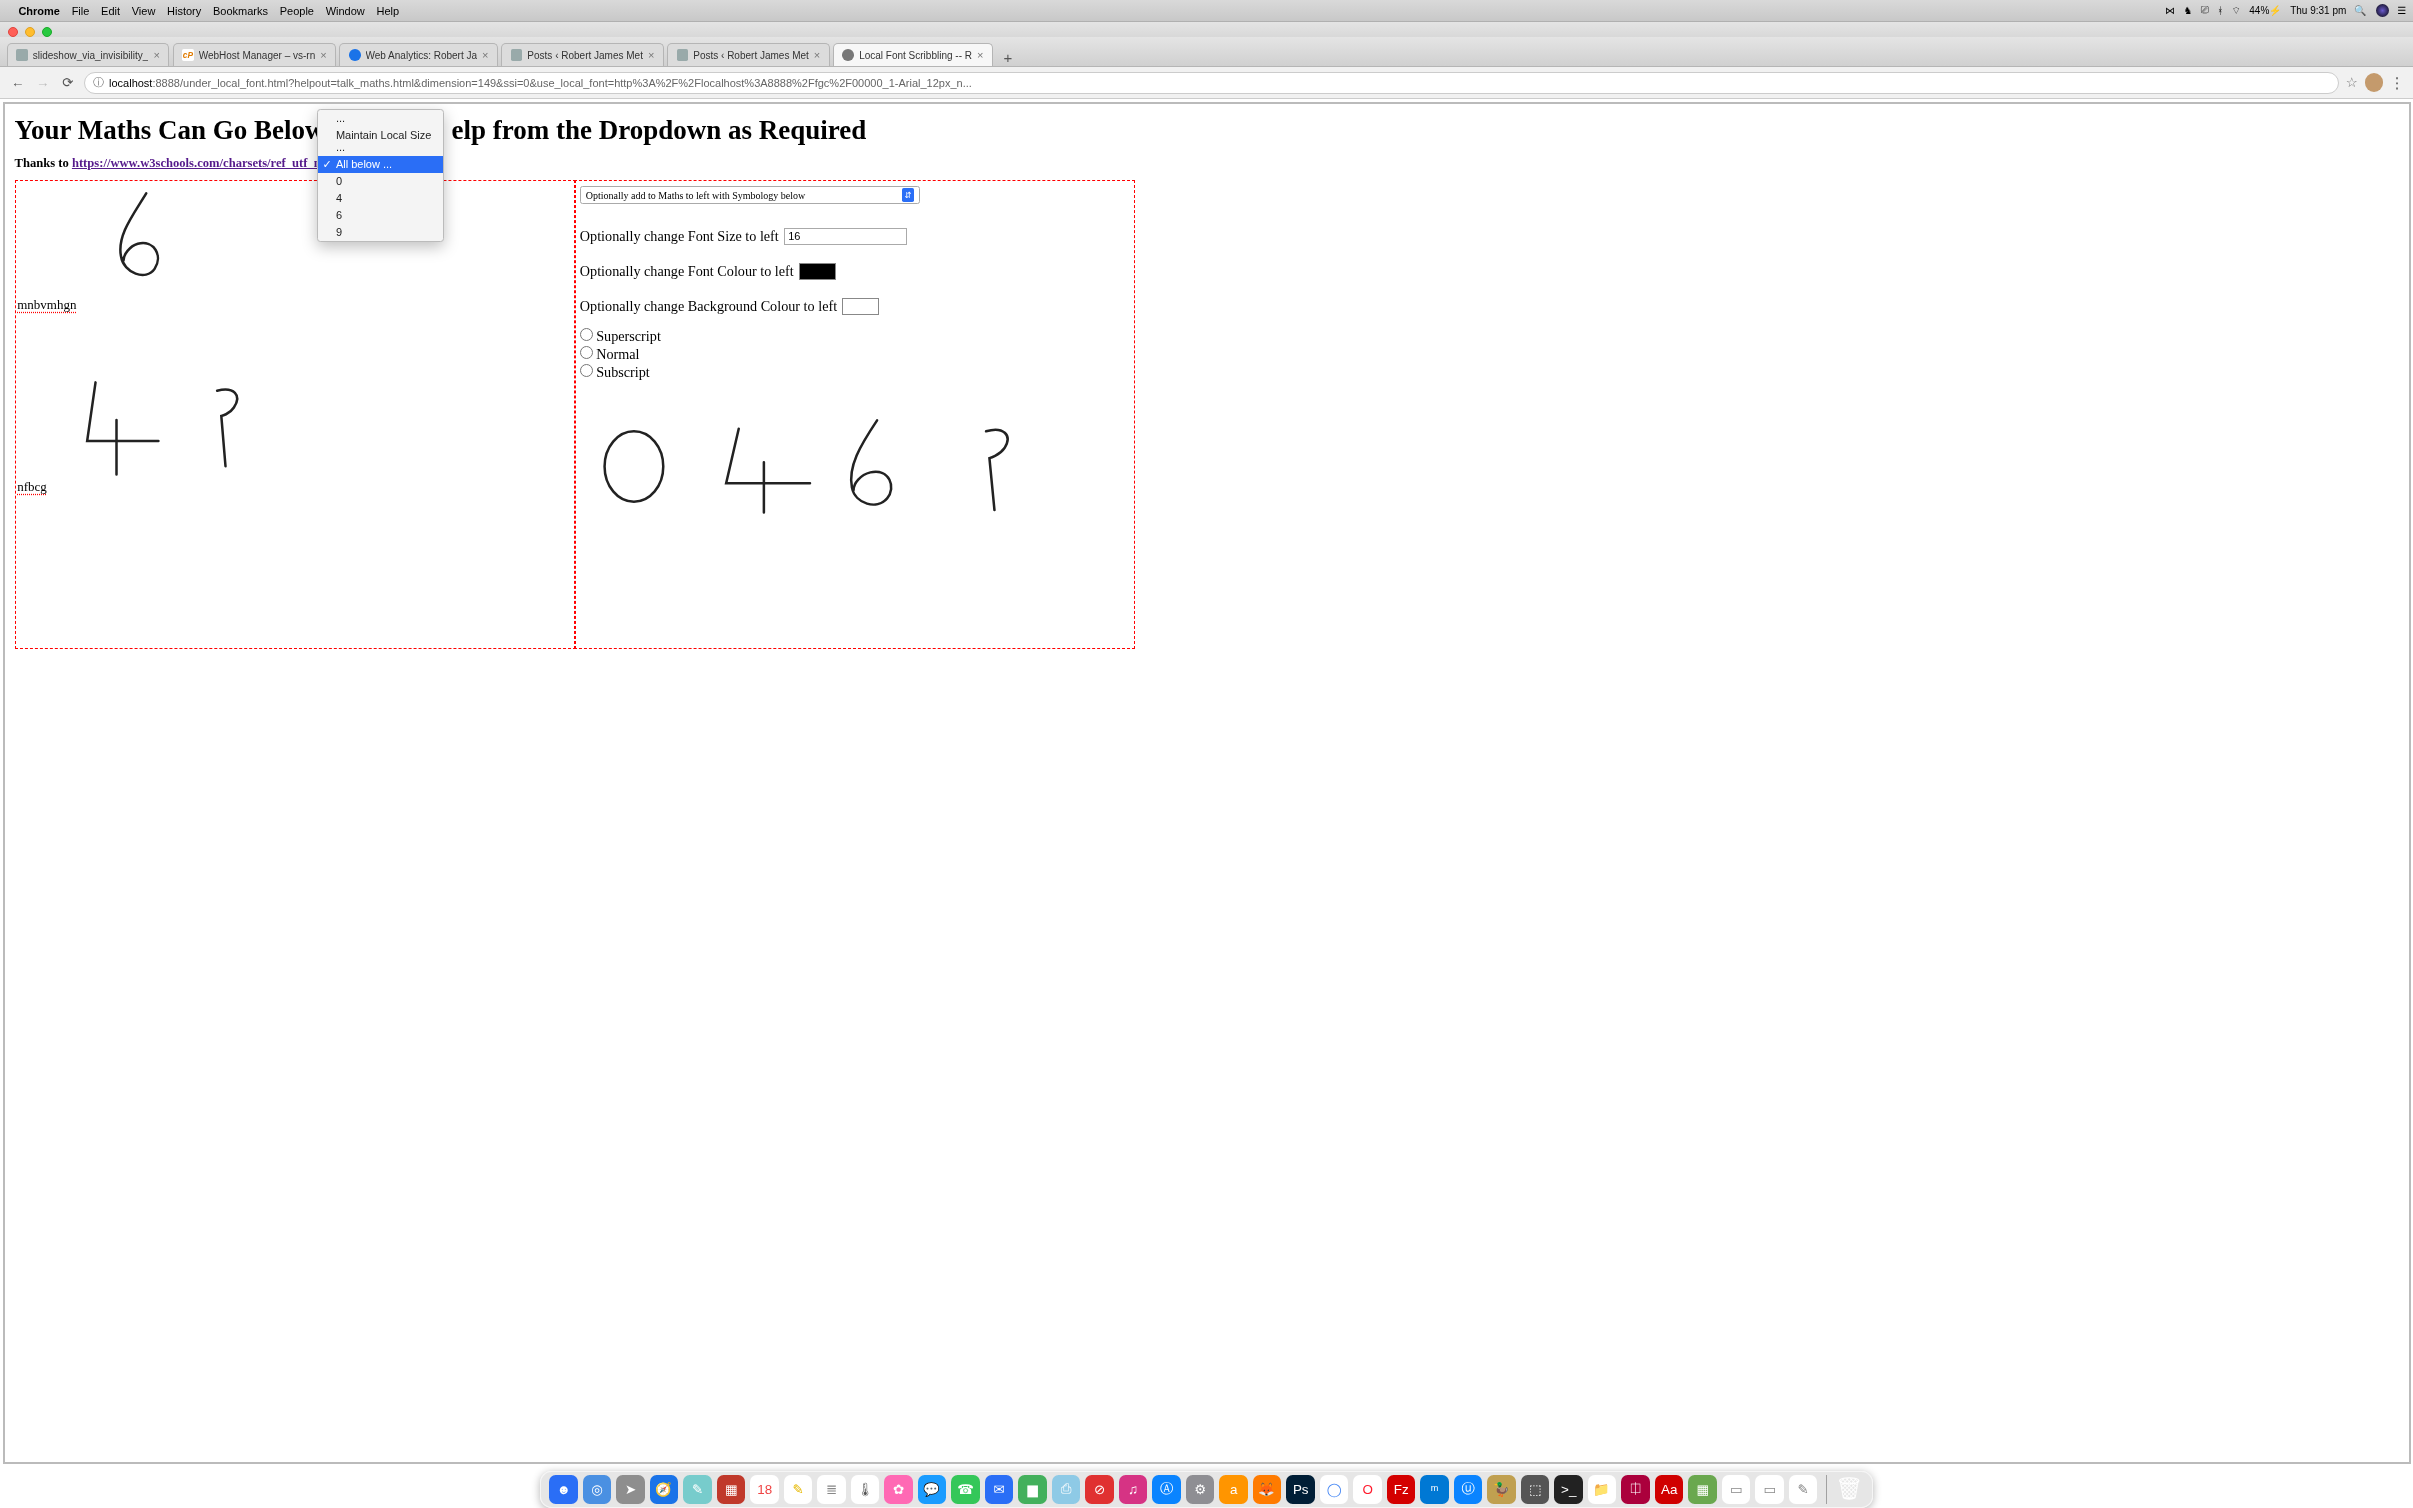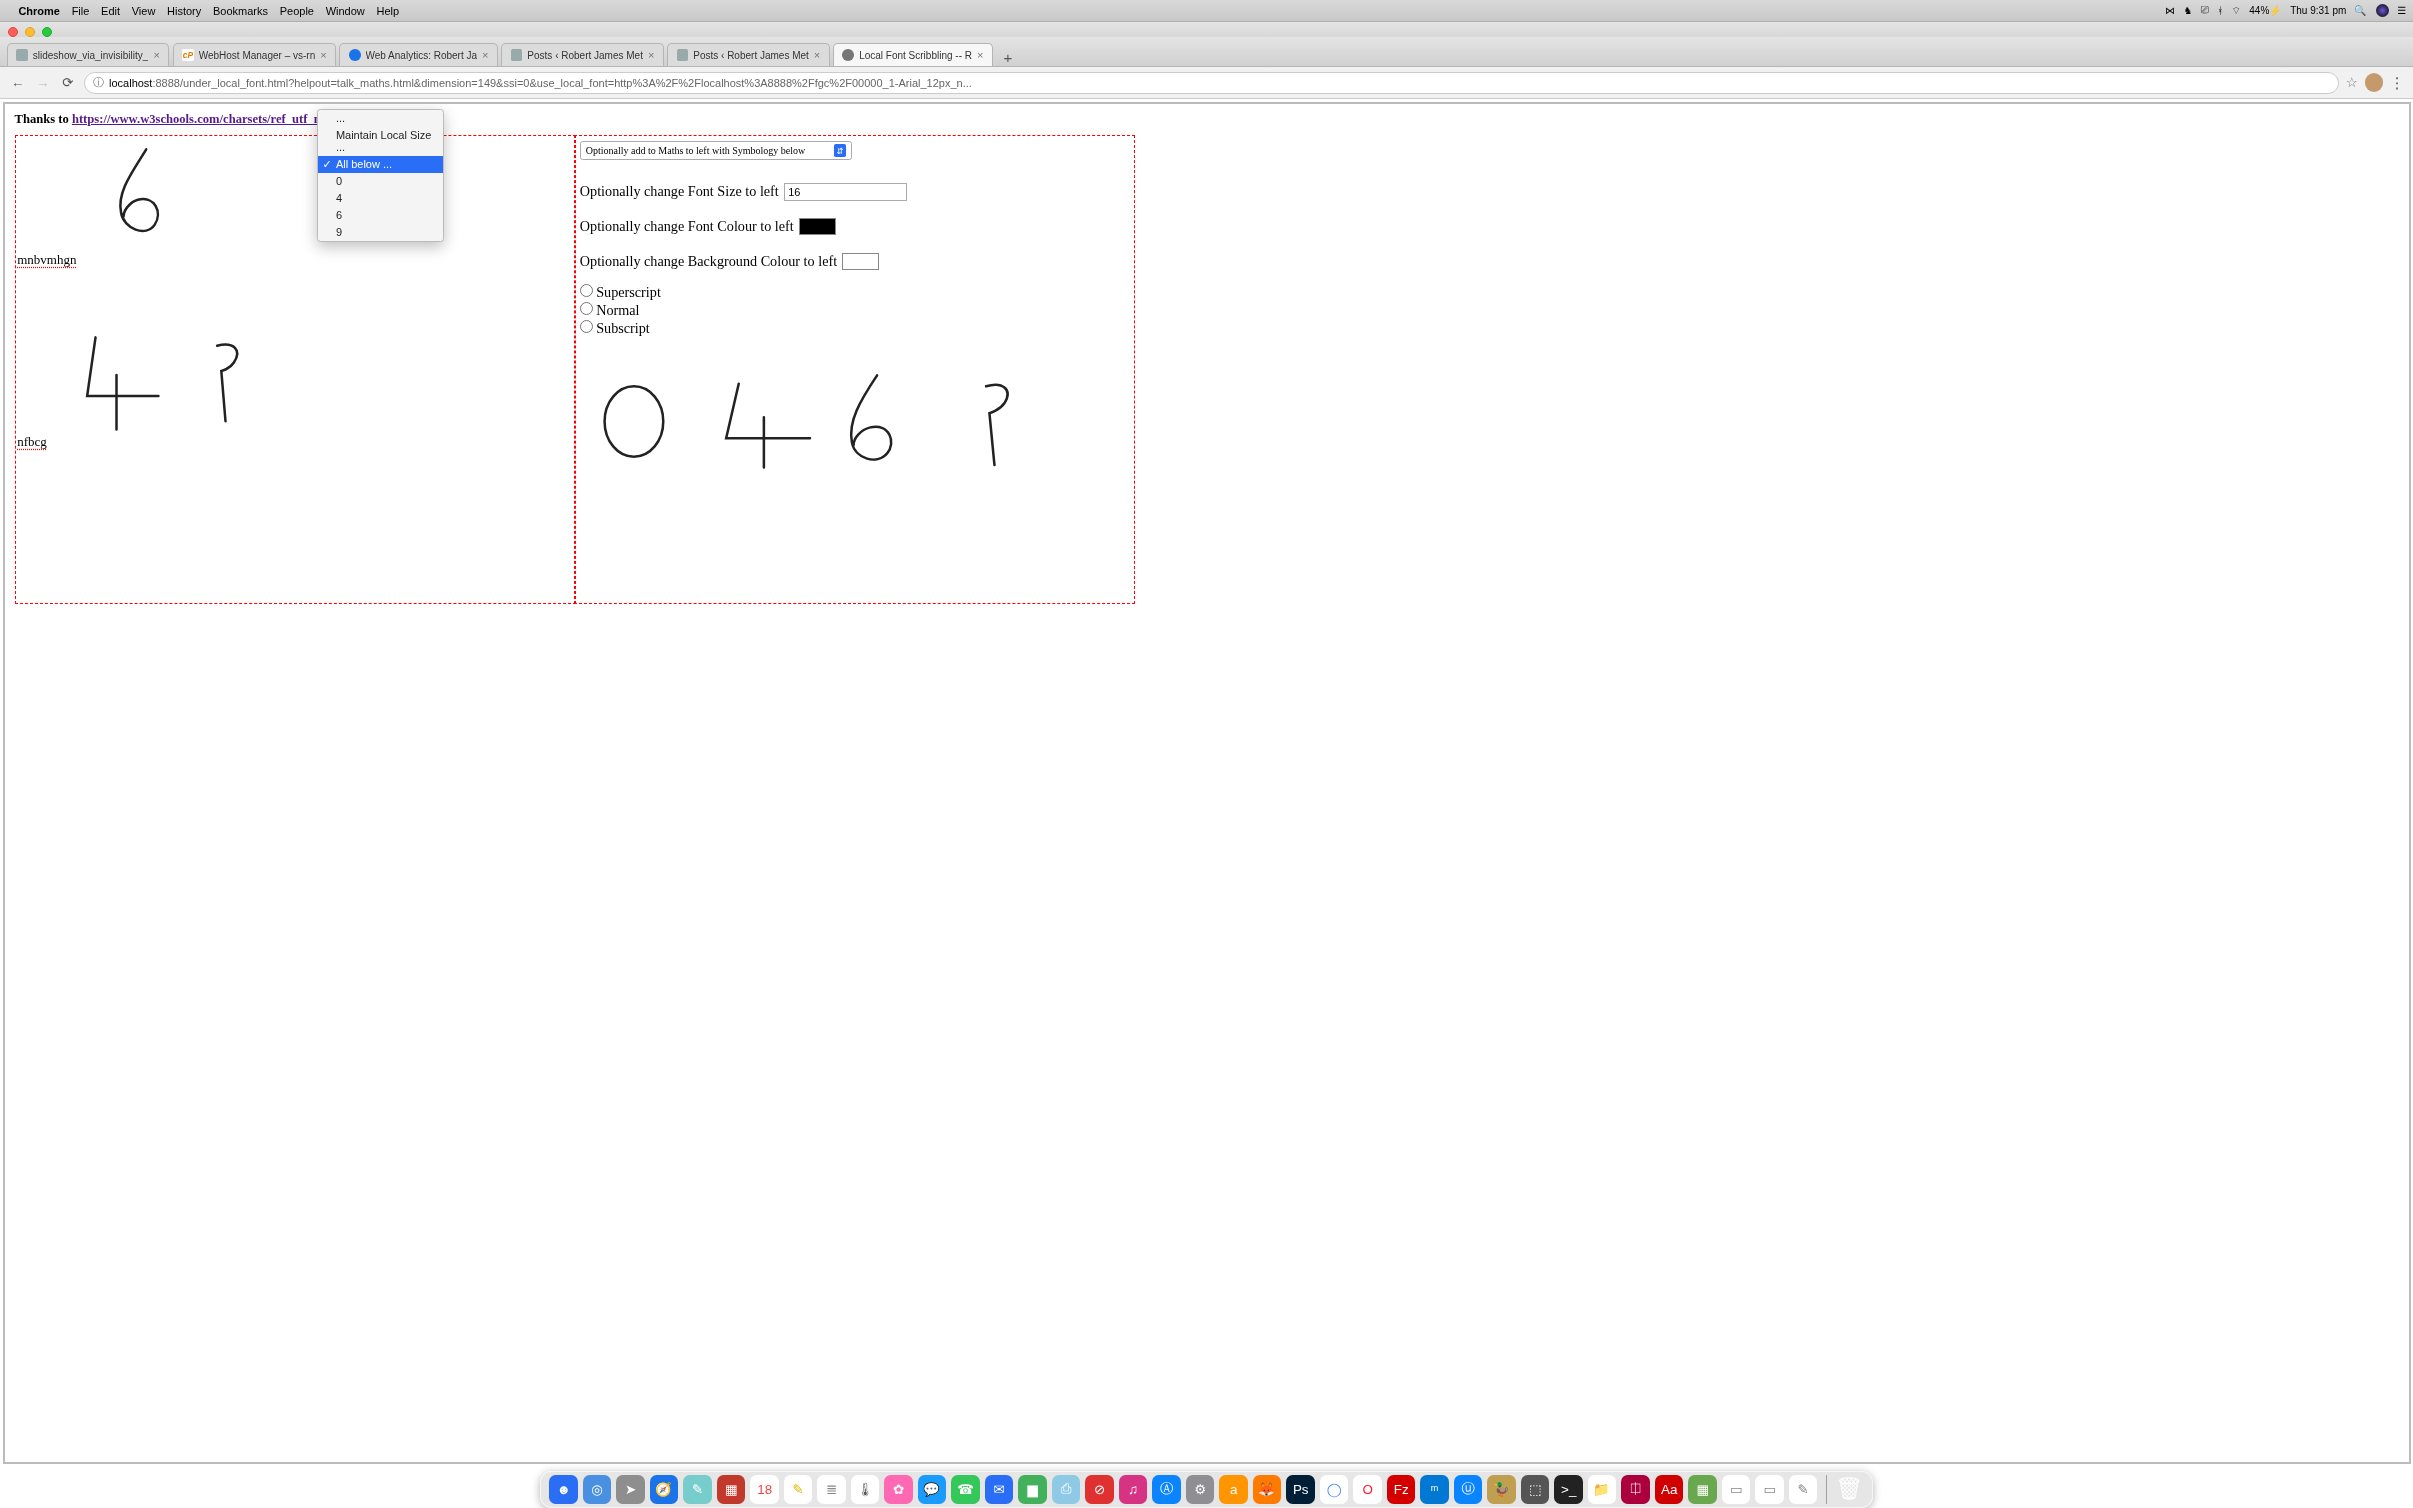--- a/index.html
+++ b/index.html
@@ -60,21 +60,21 @@
   .dropdown .opt.sel { background:#2a6ef6; color:#fff; }
   .dropdown .opt.sel::before { content:"✓"; position:absolute; left:5px; }
   
   .cols { display:flex; gap:0; margin-top:5px; }
   .leftcol, .rightcol { border:1.7px dashed red; padding:3.4px 5px; }
   .leftcol { width:561px; height:469px; position:relative; }
   .rightcol { width:561px; height:469px; border-left:1.7px dashed red; margin-left:-1.7px; position:relative; font-family:"Times New Roman",serif; }
   .scrawl { position:absolute; }
   .smalltxt { font-size:13px; text-decoration: underline dotted red; text-underline-offset:2.5px; }
   
-  .symsel { position:absolute; left:5px; top:5px; width:272px; background:#fff; border:0.8px solid #aaa; border-radius:2.5px; font-size:10px; padding:1.7px 5px; display:flex; align-items:center; justify-content:space-between;}
+  .symsel { position:absolute; left:5px; top:5px; width:340px; background:#fff; border:0.8px solid #aaa; border-radius:2.5px; font-size:10px; padding:1.7px 5px; display:flex; align-items:center; justify-content:space-between;}
   .symsel .arrow { background:#2a6ef6; color:#fff; width:11.7px; height:13.4px; border-radius:1.7px; display:flex; align-items:center; justify-content:center; font-size:8.4px;}
   .ctrl-row { position:absolute; left:5px; font-size:14.2px; display:flex; align-items:center; gap:5px; }
   .ctrl-row input[type=text] { border:0.8px solid #aaa; font-size:11px; padding:1.7px 3.4px; width:123px; }
   .colorbox { width:37px; height:17px; background:#000; border:1.7px solid #888; }
   .bgbox { width:37px; height:17px; background:#fff; border:1.7px solid #888; }
   .radios { position:absolute; left:5px; top:147px; font-size:14.2px; }
   .radios label { display:block; margin:0.8px 0;}
   .radios input { margin-right:3.4px; }
   
   .dock-wrap { position:fixed; bottom:0; left:0; right:0; height:45px; display:flex; justify-content:center; align-items:flex-end; background:transparent; }
@@ -162,20 +162,23 @@
       <span class="host">localhost</span>
         <span class="path">:8888</span>
         <span class="path">/under_local_font.html?helpout=talk_maths.html&amp;dimension=149&amp;ssi=0&amp;use_local_font=http%3A%2F%2Flocalhost%3A8888%2Ffgc%2F00000_1-Arial_12px_n...</span>
     </div>
     <div class="star">☆</div>
     <div class="avatar"></div>
     <div class="kebab">⋮</div>
   </div>
 
   <div class="page">
+    <h1>
+      <span>Your Maths Can Go Below</span><span style="margin-left:127px;">elp from the Dropdown as Required</span>
+    </h1>
 
     <div class="dropdown">
       <div class="opt">...</div>
       <div class="opt">Maintain Local Size ...</div>
       <div class="opt sel">All below ...</div>
       <div class="opt">0</div>
       <div class="opt">4</div>
       <div class="opt">6</div>
       <div class="opt">9</div>
     </div>

